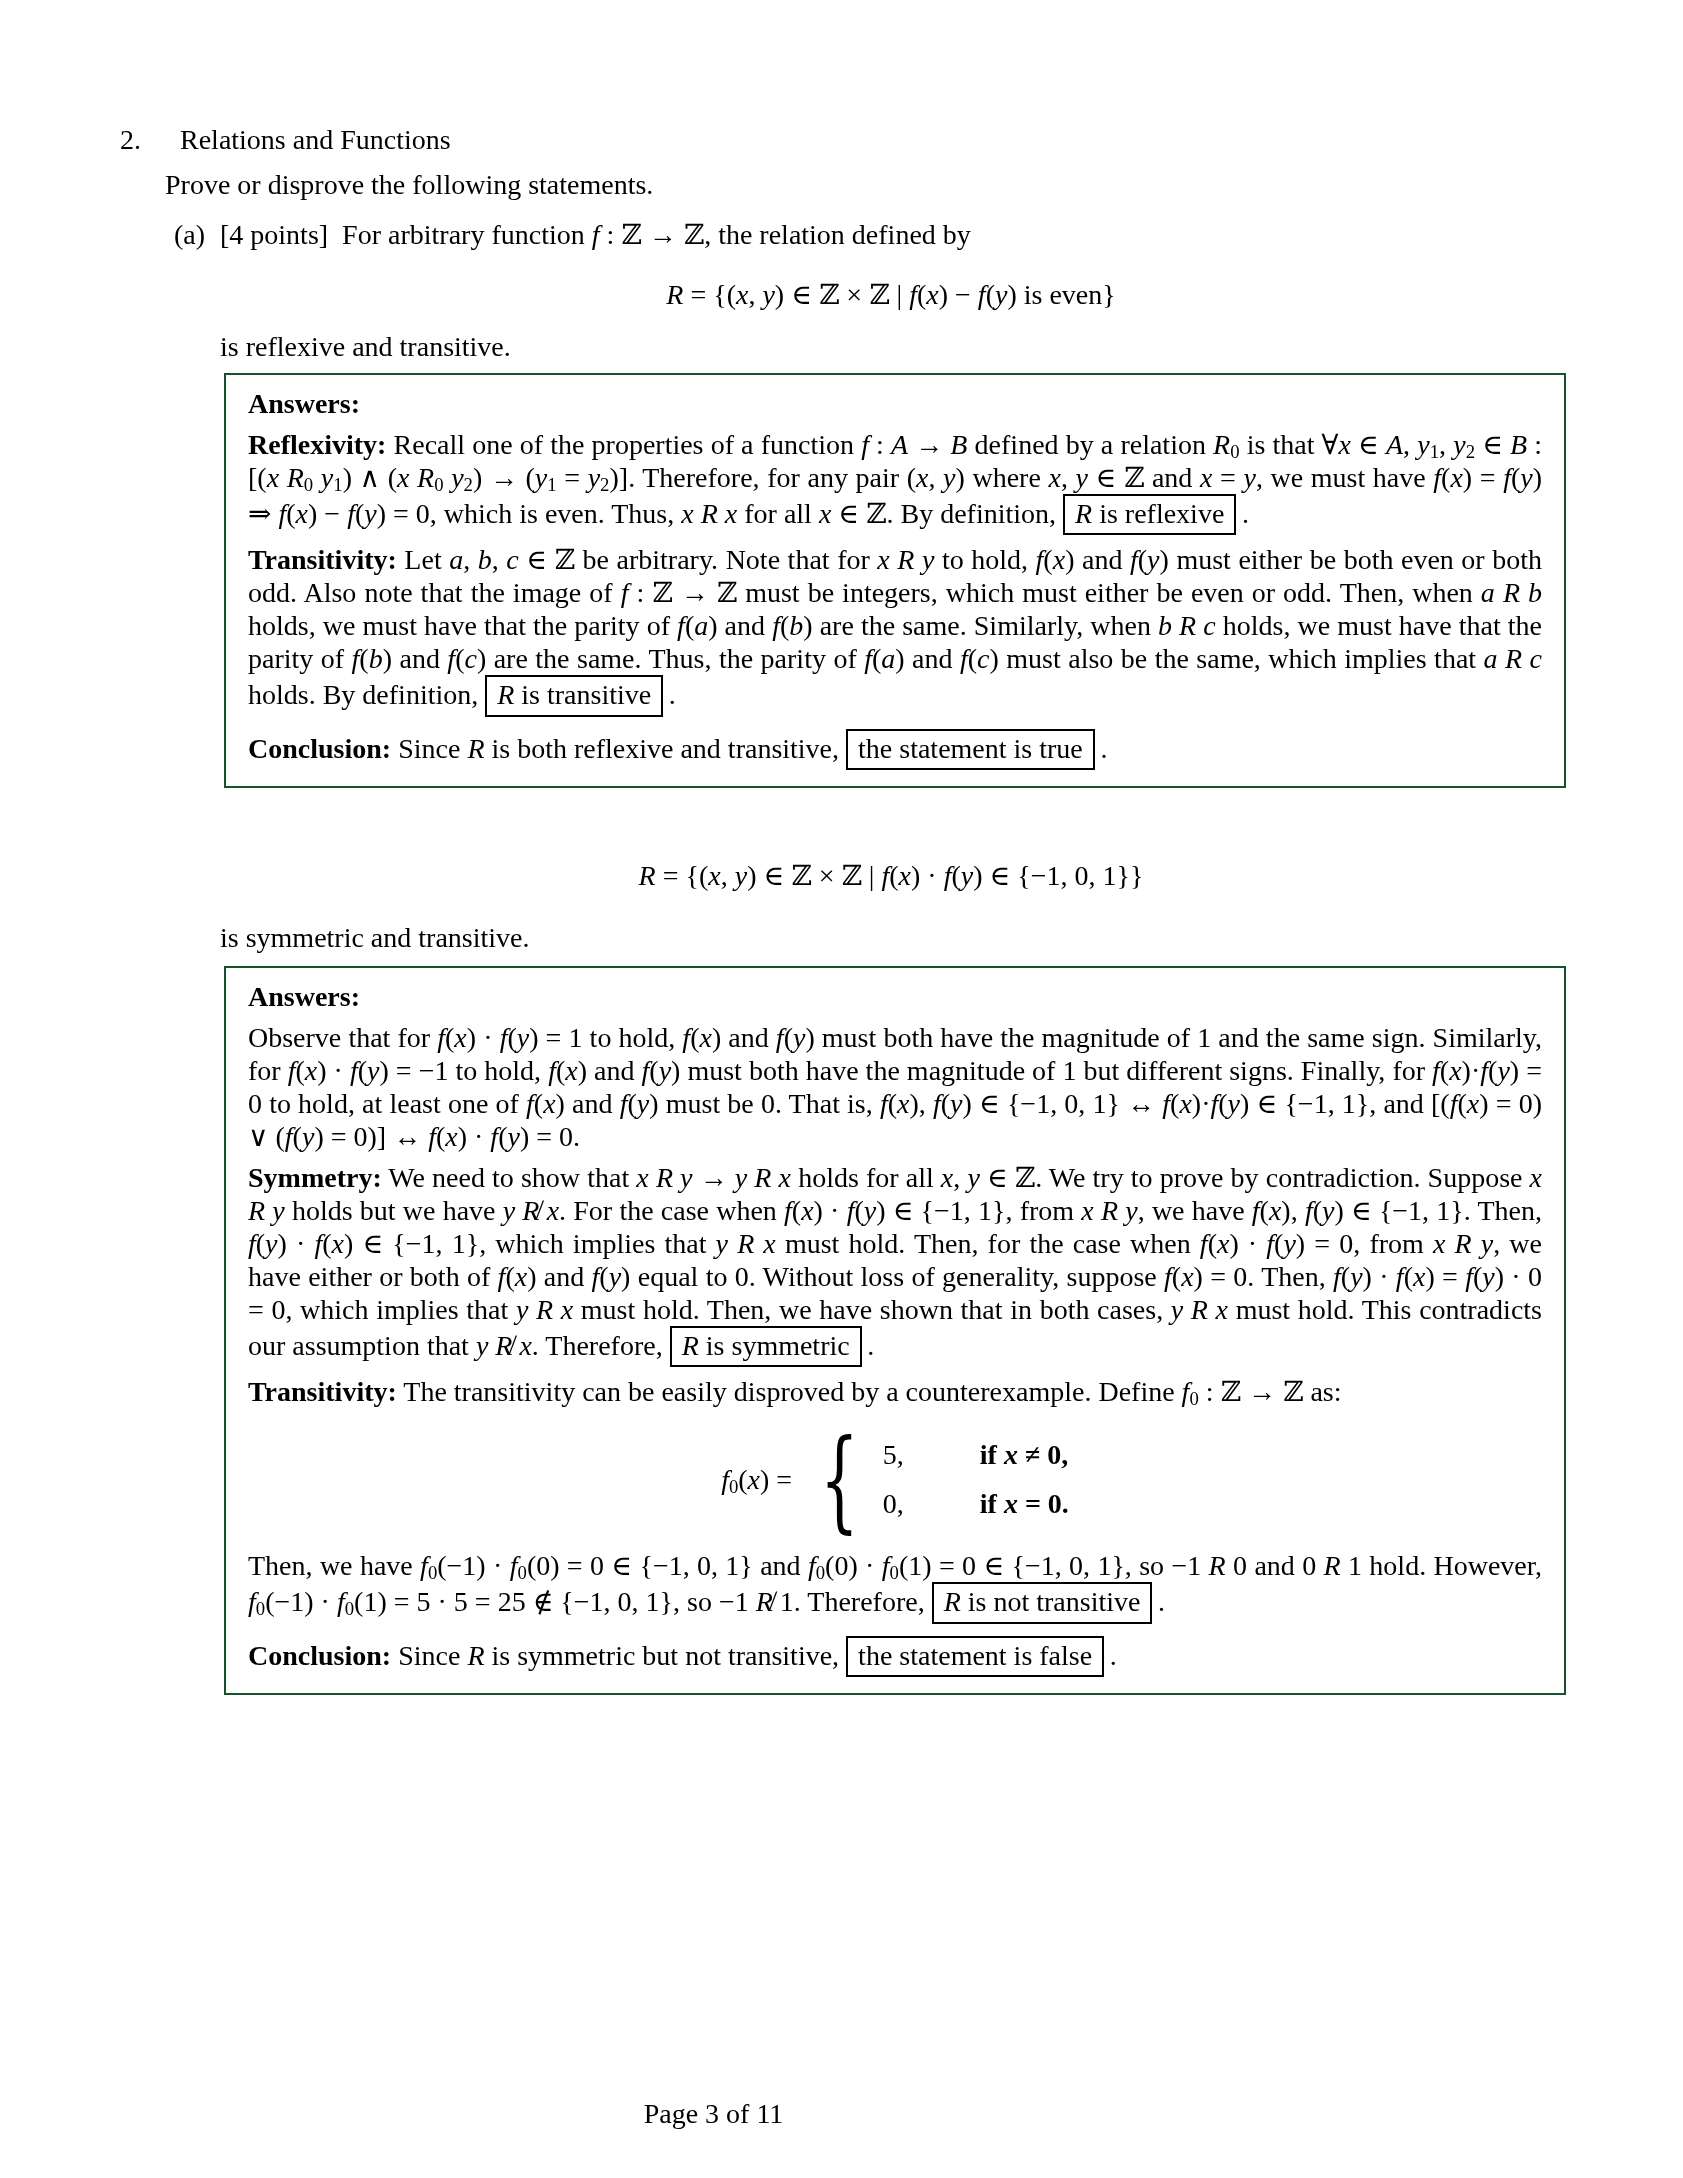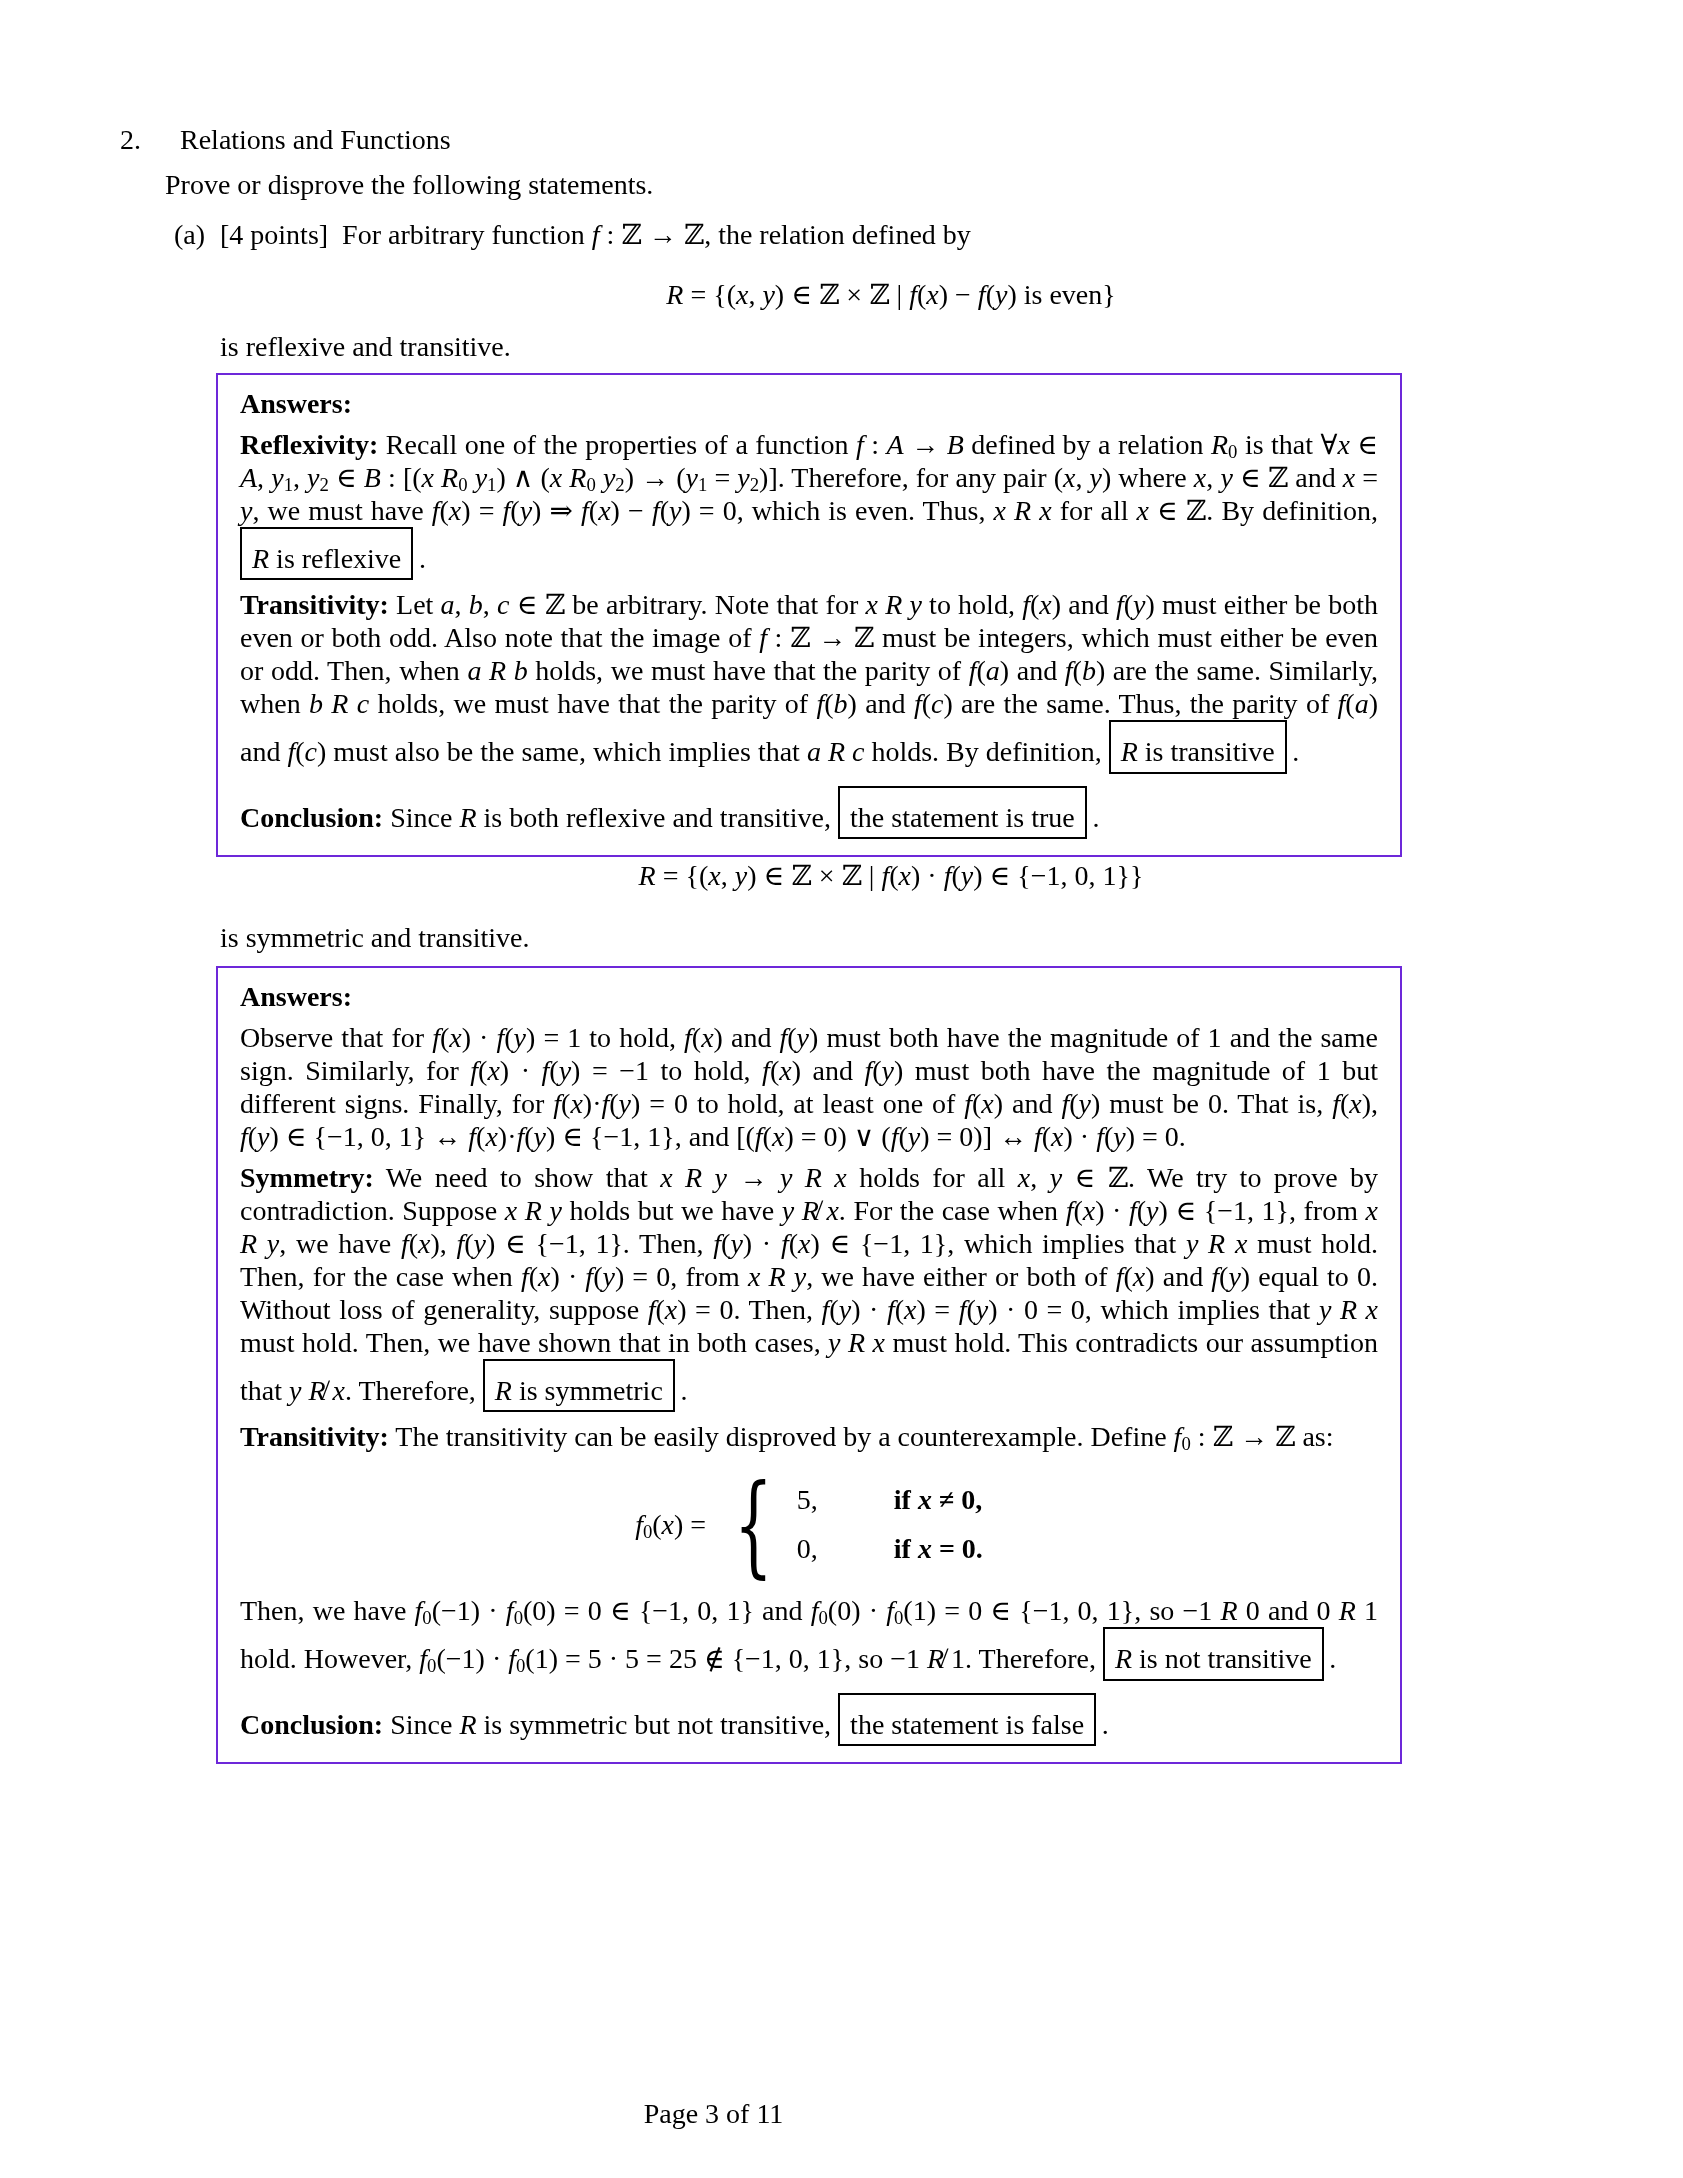--- a/index.html
+++ b/index.html
@@ -21,33 +21,33 @@
 
   .eq { left:220px; width:1342px; text-align:center; }
   .eq-a { top:278px; }
   .eq-b { top:859px; }
 
   .prop { left:220px; }
   .prop-a { top:330px; }
   .prop-b { top:921px; }
 
   .ansbox {
-    left:216px; width:1186px; box-sizing:border-box;
-    border:2px solid #6d28d9; padding:12px 22px 8px;
+    left:224px; width:1342px; box-sizing:border-box;
+    border:2px solid #14532d; padding:12px 22px 8px;
     background:#ffffff;
   }
   .ansbox-a { top:373px; min-height:405px; }
   .ansbox-b { top:966px; min-height:707px; }
   .ansbox p { margin:0 0 8px 0; text-align:justify; }
   .ans-head { font-weight:bold; }
   .concl { margin-top:12px !important; }
 
   .fbox {
     display:inline-block; border:2px solid #000000;
-    padding:14px 10px 4px; line-height:1.12;
+    padding:2px 10px 4px; line-height:1.12;
   }
   sub { font-size:67%; line-height:0; vertical-align:-0.2em; }
 
   .cases-wrap {
     display:flex; align-items:center; justify-content:center;
     gap:18px; margin:16px 0 14px 0; text-align:left;
   }
   .brace {
     display:inline-block; font-size:111px; line-height:1;
     transform:scaleX(0.55); transform-origin:center;

